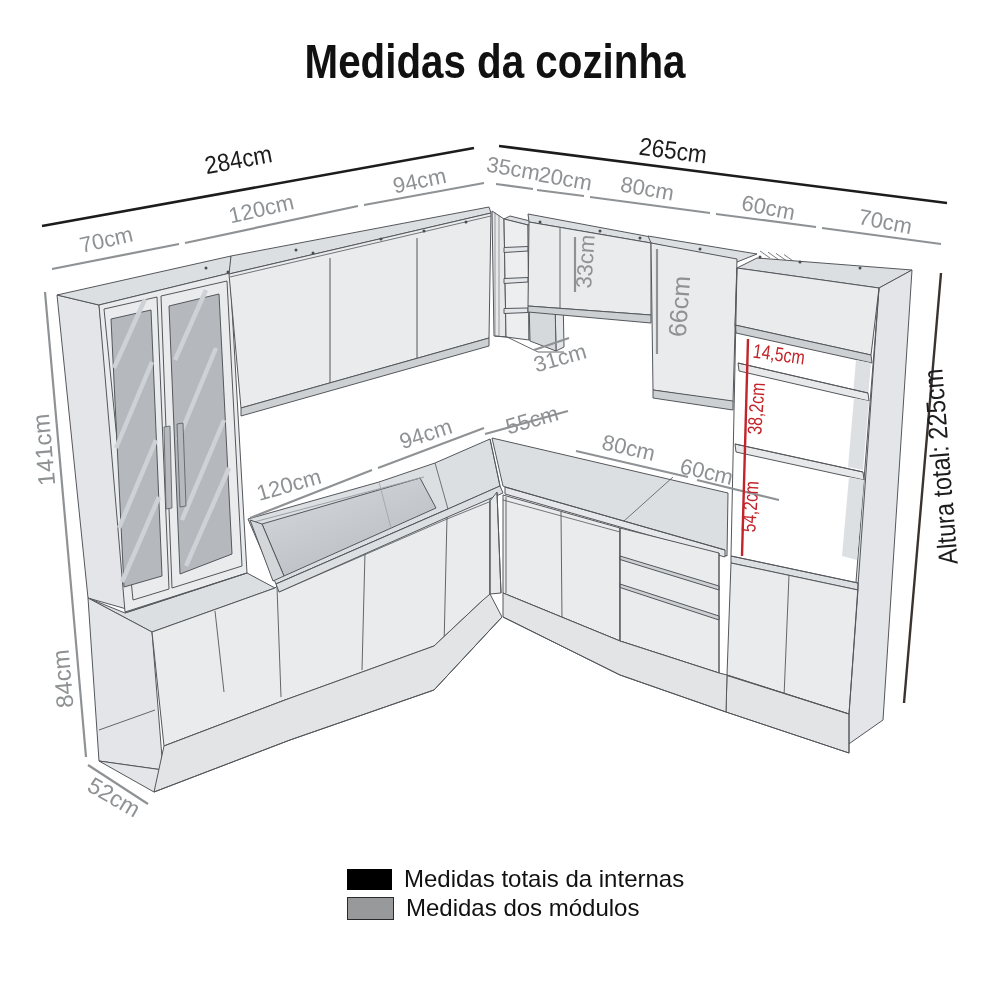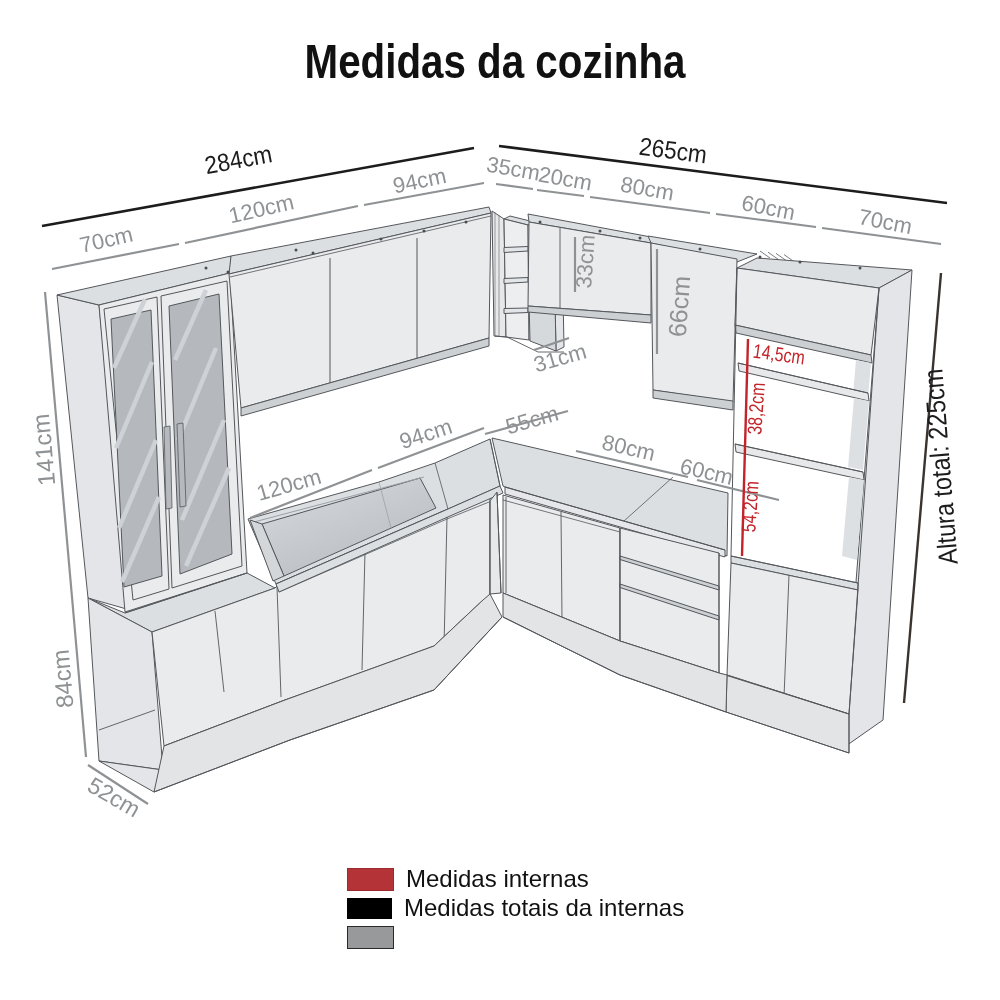--- a/index.html
+++ b/index.html
@@ -279,26 +279,23 @@
 
 <text x="778.0" y="361.0" font-family="'Liberation Sans',sans-serif" font-size="20" fill="#c3242a" text-anchor="middle" textLength="52" lengthAdjust="spacingAndGlyphs" transform="rotate(8 778.0 361.0)">14,5cm</text>
 
 <text x="763.0" y="409.0" font-family="'Liberation Sans',sans-serif" font-size="20" fill="#c3242a" text-anchor="middle" textLength="52" lengthAdjust="spacingAndGlyphs" transform="rotate(-86 763.0 409.0)">38,2cm</text>
 
 <text x="757.0" y="507.0" font-family="'Liberation Sans',sans-serif" font-size="20" fill="#c3242a" text-anchor="middle" textLength="51" lengthAdjust="spacingAndGlyphs" transform="rotate(-86 757.0 507.0)">54,2cm</text>
 </svg>
 
 <div class="legend">
 
-<div class="lrow">
-      <div class="sw" style="background:#b43337;border:1px solid #9c2b30"></div>
-      <span>Medidas internas</span>
-    </div>
 
 <div class="lrow">
       <div class="sw" style="background:#000"></div>
       <span>Medidas totais da internas</span>
     </div>
 
 <div class="lrow">
       <div class="sw" style="background:#97999b;border:1px solid #2a2a2a"></div>
+      <span>Medidas dos módulos</span>
     </div>
 </div>
 
 </body></html>

